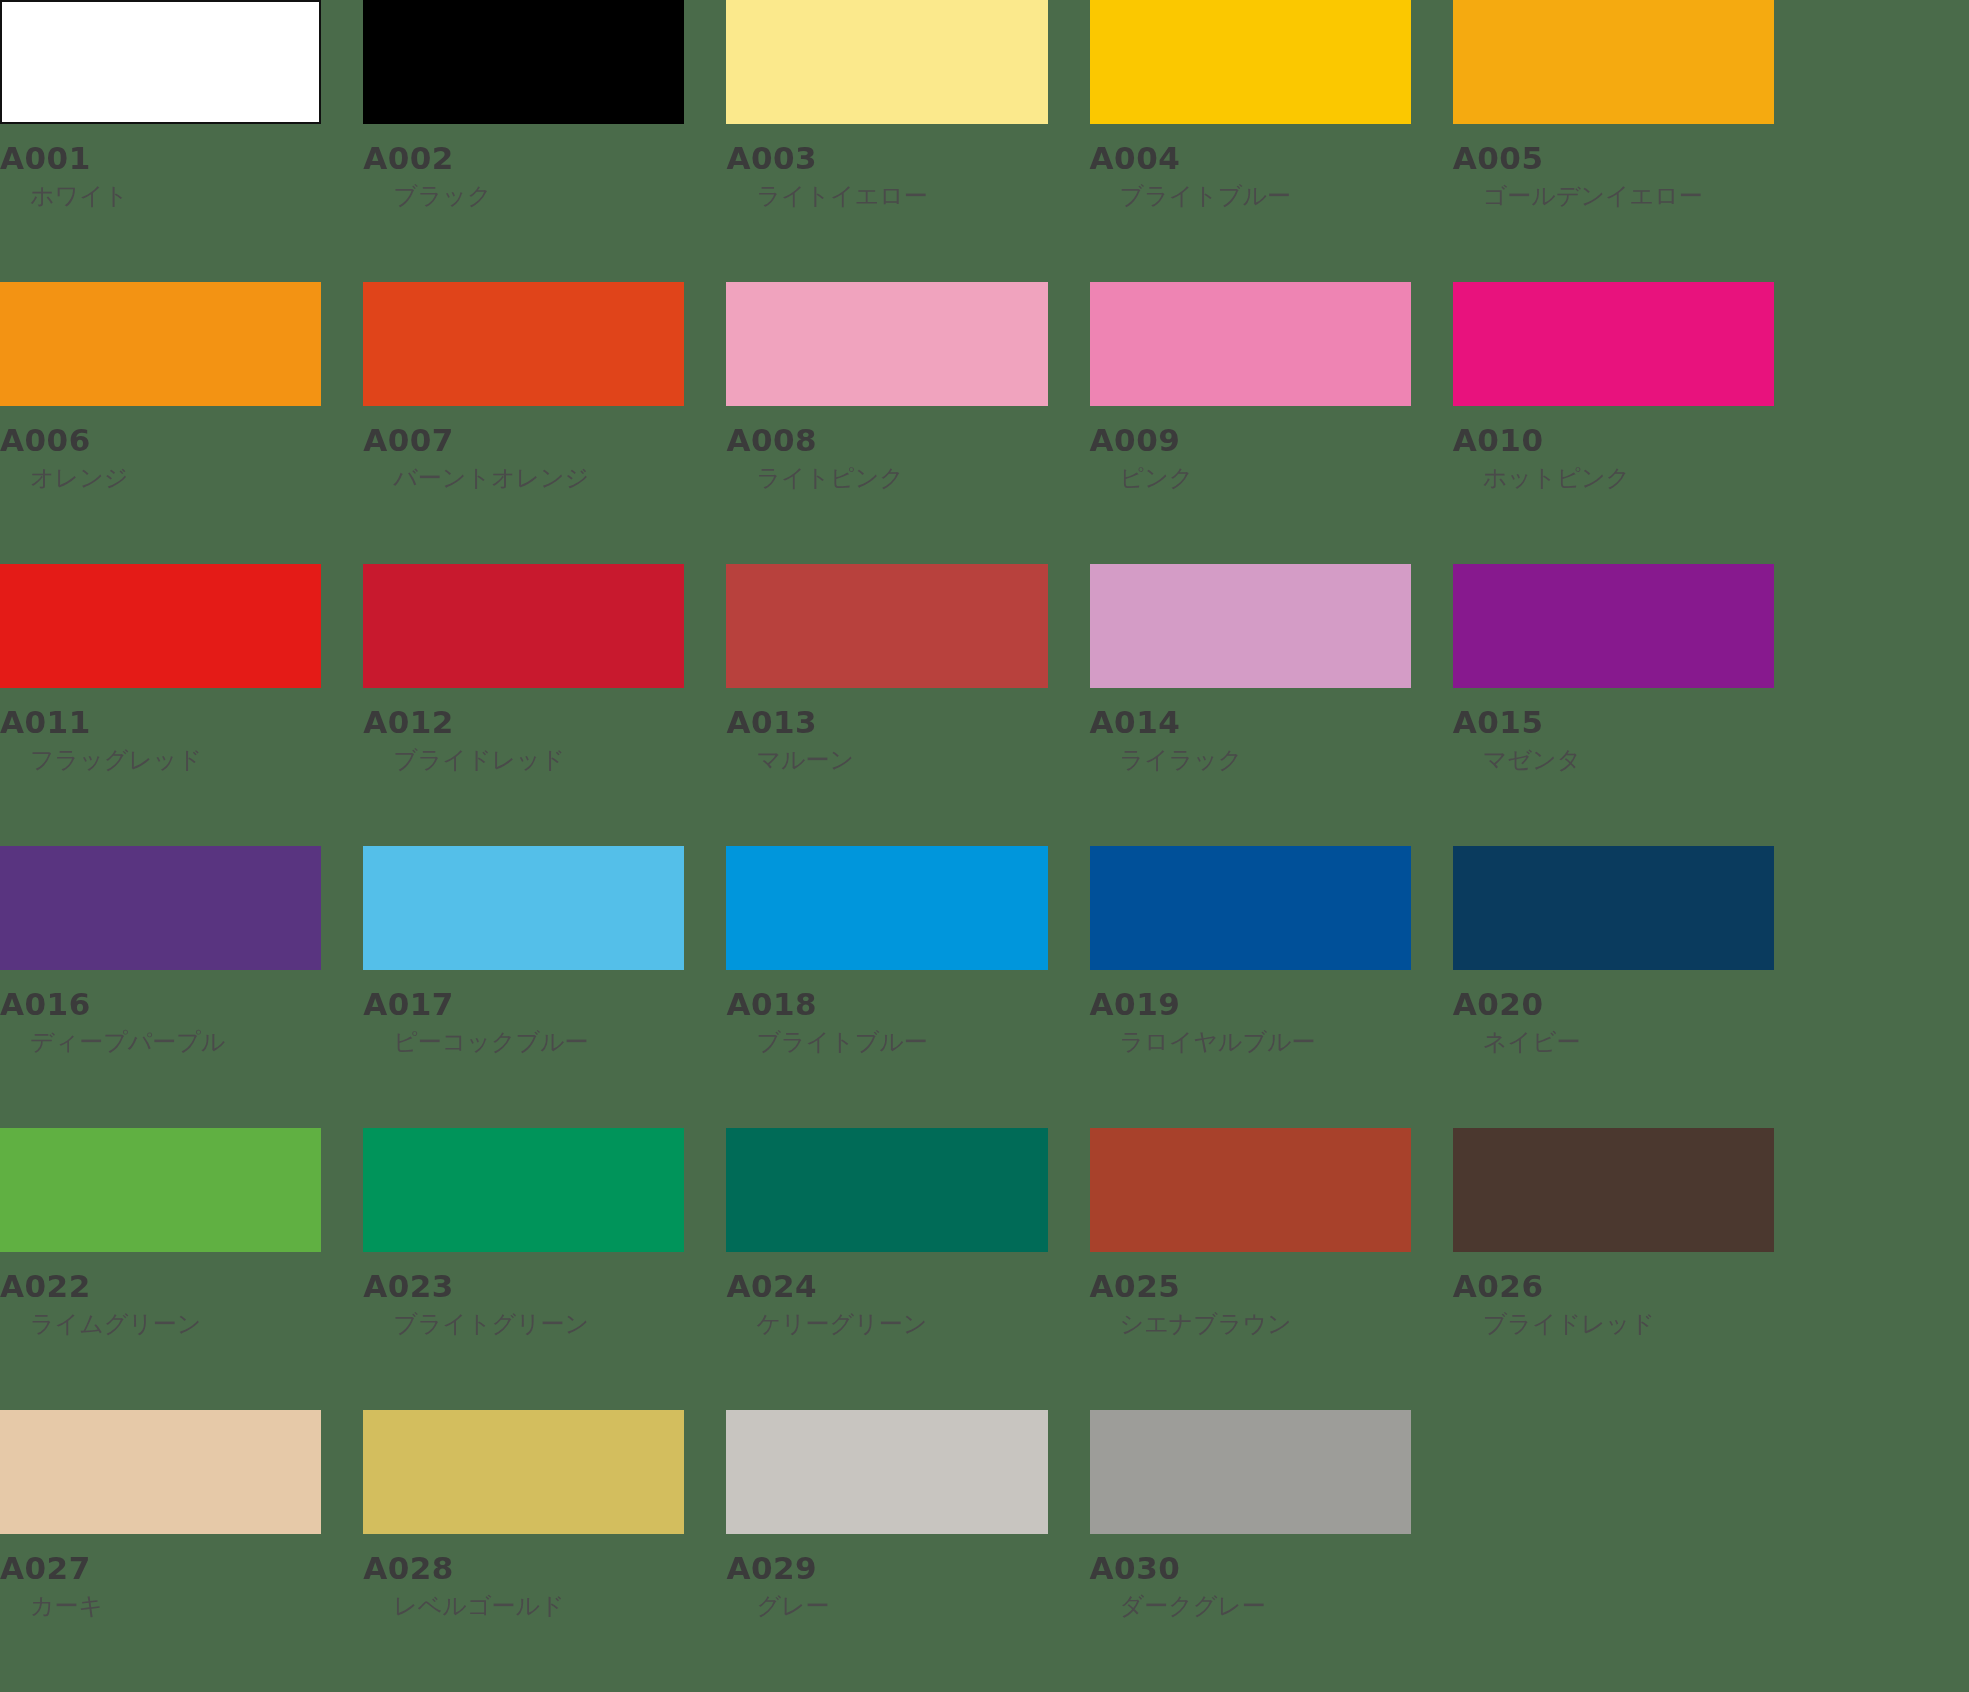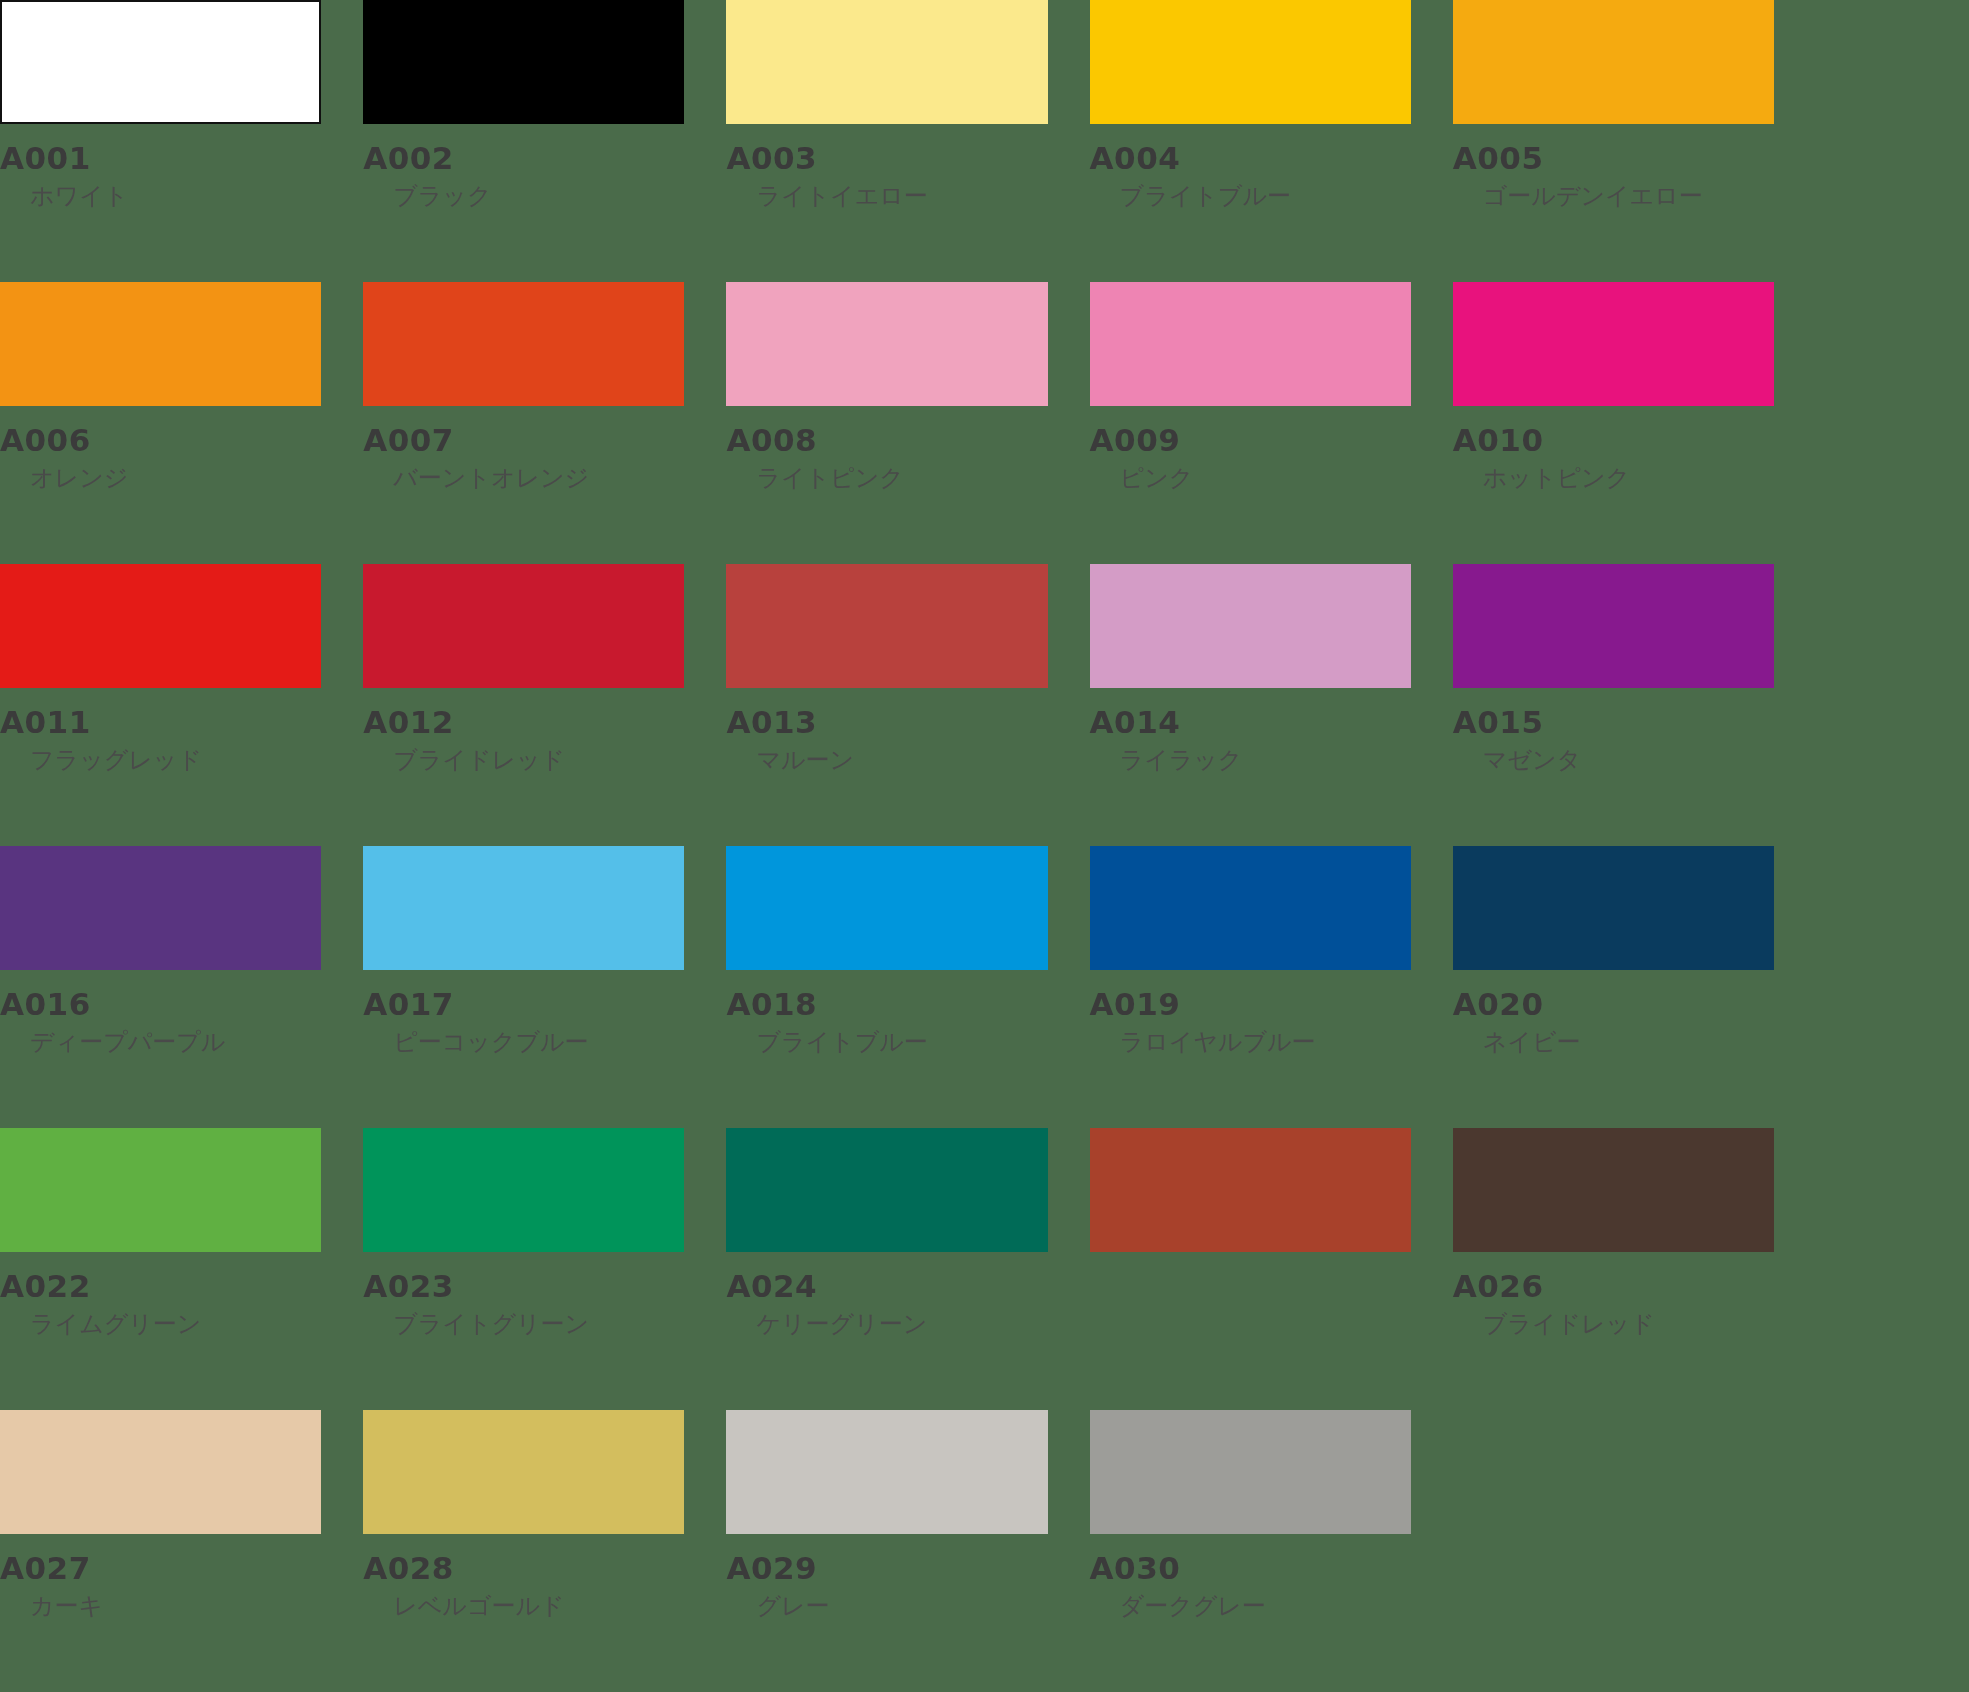--- a/index.html
+++ b/index.html
@@ -220,20 +220,24 @@
     </div>
     <div class="swatch-cell">
       <div class="swatch-chip" style="background: rgb(0, 107, 87);"></div>
       <div class="swatch-meta">
         <div class="swatch-code">A024</div>
         <div class="swatch-name">ケリーグリーン</div>
       </div>
     </div>
     <div class="swatch-cell">
       <div class="swatch-chip" style="background: rgb(168, 65, 43);"></div>
+      <div class="swatch-meta">
+        <div class="swatch-code">A025</div>
+        <div class="swatch-name">シエナブラウン</div>
+      </div>
     </div>
     <div class="swatch-cell">
       <div class="swatch-chip" style="background: rgb(75, 56, 47);"></div>
       <div class="swatch-meta">
         <div class="swatch-code">A026</div>
         <div class="swatch-name">ブライドレッド</div>
       </div>
     </div>
     <div class="swatch-cell">
       <div class="swatch-chip" style="background: rgb(230, 201, 168);"></div>

